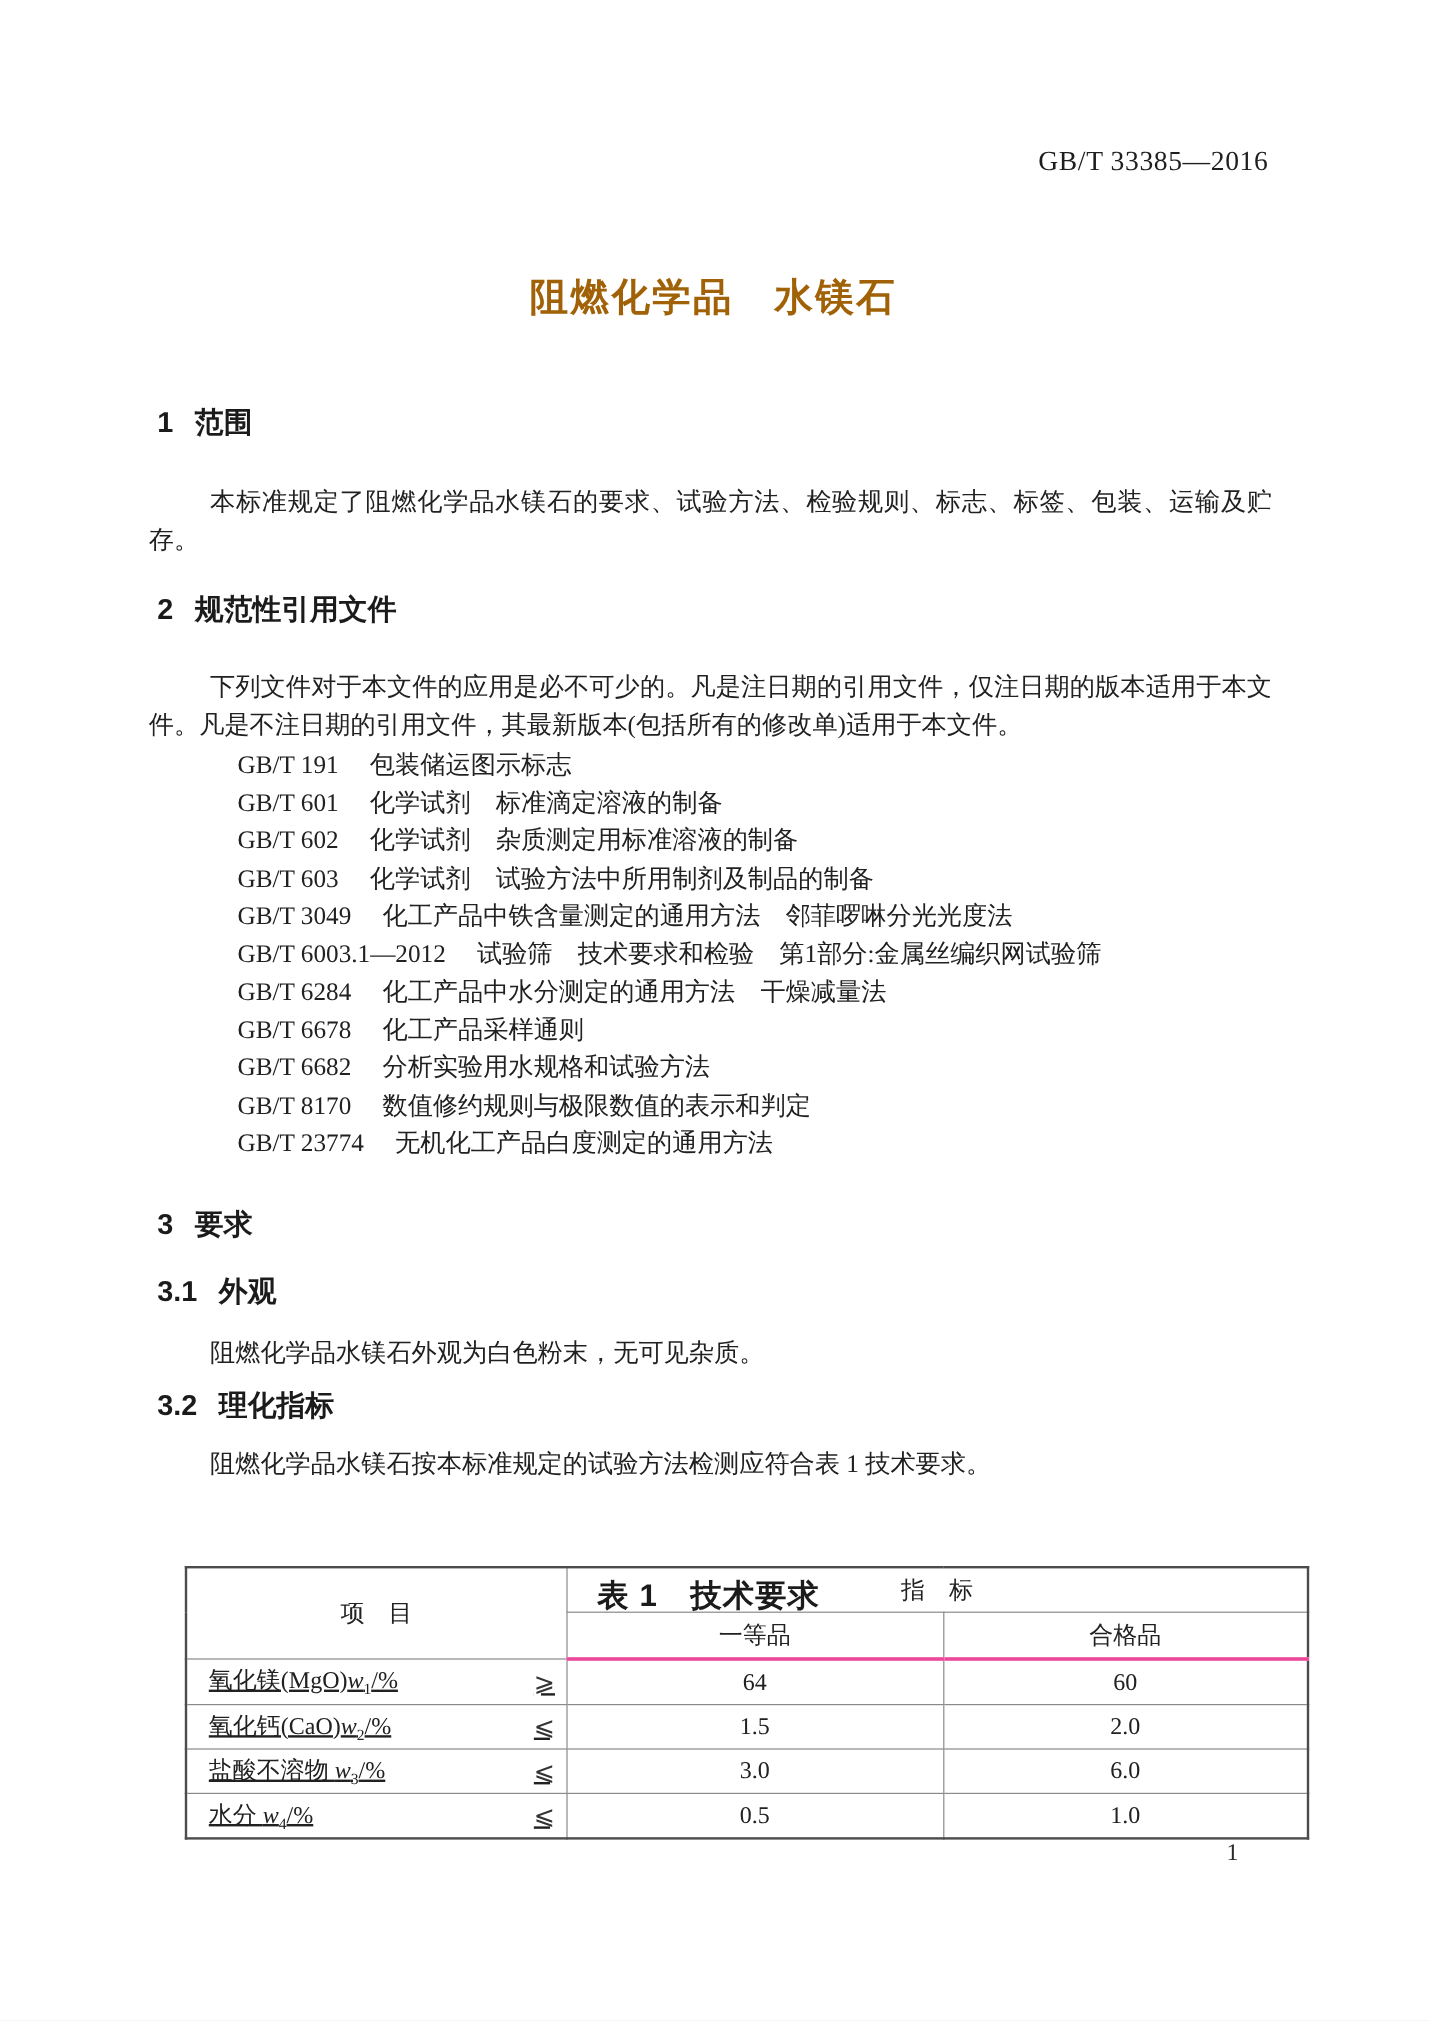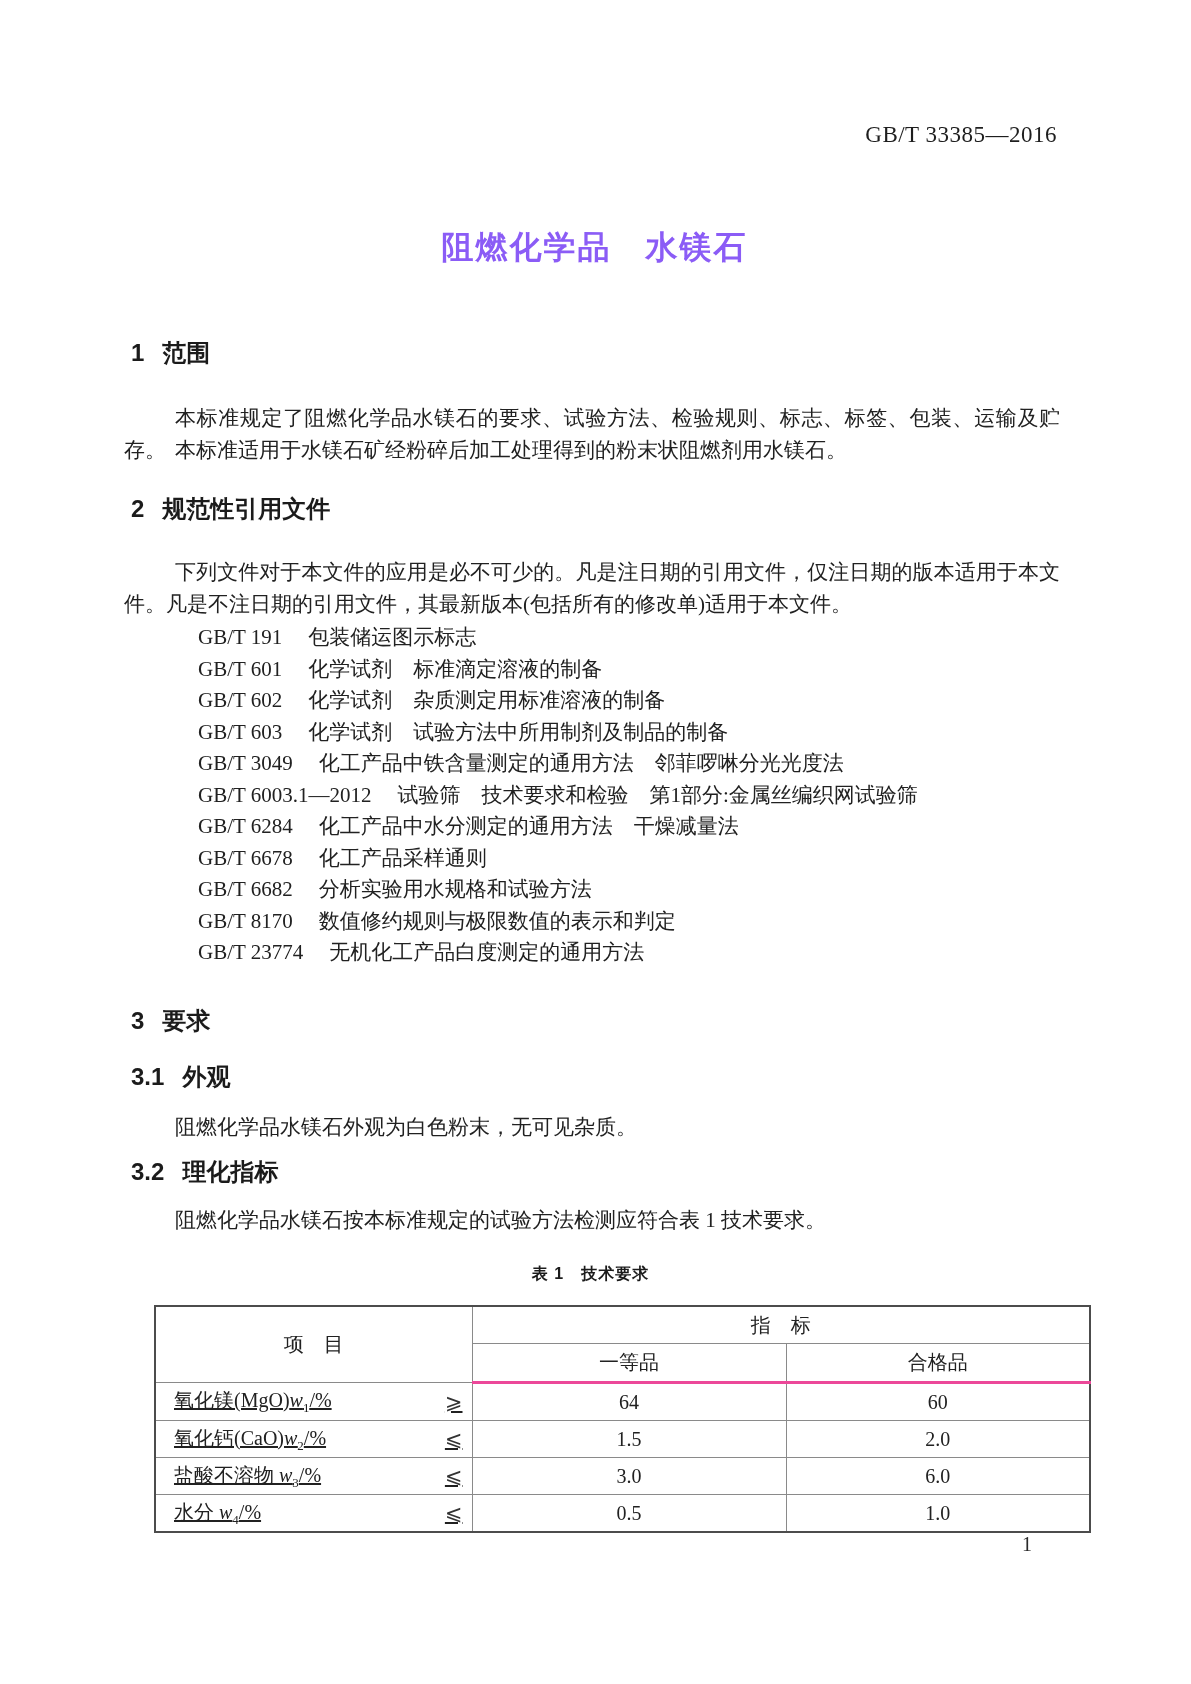--- a/index.html
+++ b/index.html
@@ -24,21 +24,21 @@
     letter-spacing:0.5px;
     color:#1e1e1e;
   }
 
   
   .doc-title{
     top:226px;left:0;width:1189px;
     text-align:center;
     font-size:32px;font-weight:bold;
     letter-spacing:2px;
-    color:#8b5cf6;
+    color:#a16207;
   }
   .doc-title .t2{margin-left:34px;}
 
   
   .clause{
     font-size:24px;font-weight:bold;
     color:#1b1b1b;line-height:26px;
     left:131px;
   }
   .clause .num{display:inline-block;}
@@ -68,23 +68,23 @@
   .refs{
     top:622px;left:198px;width:870px;
     font-size:21px;line-height:31.5px;
     color:#212121;
   }
   .ref-item{white-space:nowrap;}
   .ref-title{margin-left:26px;text-align:right;}
 
   
   .tbl-caption{
-    top:1264px;left:124px;width:933px;
+    top:1312px;left:124px;width:933px;
     text-align:center;
-    font-size:16px;font-weight:bold;
+    font-size:26px;font-weight:bold;
     color:#1b1b1b;letter-spacing:1px;
   }
 
   
   .tbl-wrap{top:1305px;left:122px;}
   table.spec{
     border-collapse:collapse;
     table-layout:fixed;
     width:935px;
     font-size:20px;
@@ -130,21 +130,20 @@
   <div class="abs doc-code serif">GB/T 33385—2016</div>
 
   <div class="abs doc-title sans">
     <span>阻燃化学品</span><span class="t2">水镁石</span>
   </div>
 
   <div class="abs clause sans h1">
     <span class="num">1</span><span class="txt">范围</span>
   </div>
   <div class="abs para indent p1">本标准规定了阻燃化学品水镁石的要求、试验方法、检验规则、标志、标签、包装、运输及贮存。</div>
-  <div class="abs para indent p2">本标准适用于水镁石矿经粉碎后加工处理得到的粉末状阻燃剂用水镁石。</div>
 
   <div class="abs clause sans h2">
     <span class="num">2</span><span class="txt">规范性引用文件</span>
   </div>
   <div class="abs para indent intro">下列文件对于本文件的应用是必不可少的。凡是注日期的引用文件，仅注日期的版本适用于本文件。凡是不注日期的引用文件，其最新版本(包括所有的修改单)适用于本文件。</div>
 
   <div class="abs refs">
     <div class="ref-item"><span class="ref-code">GB/T 191</span><span class="ref-title">包装储运图示标志</span></div>
     <div class="ref-item"><span class="ref-code">GB/T 601</span><span class="ref-title">化学试剂　标准滴定溶液的制备</span></div>
     <div class="ref-item"><span class="ref-code">GB/T 602</span><span class="ref-title">化学试剂　杂质测定用标准溶液的制备</span></div>

